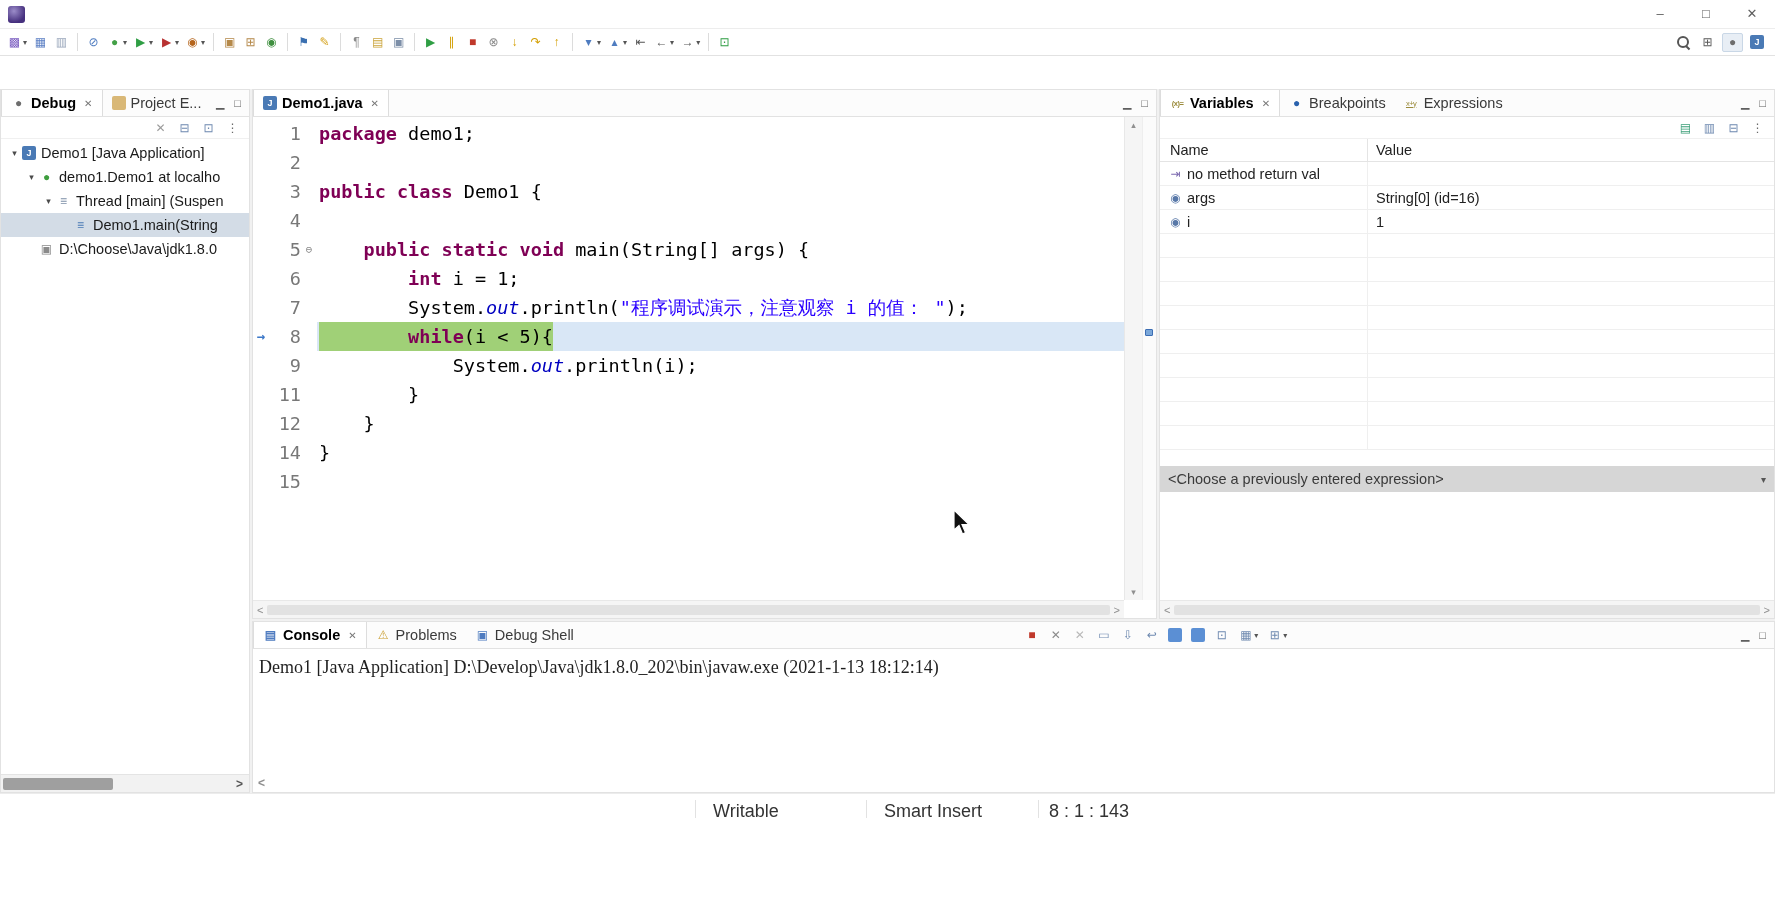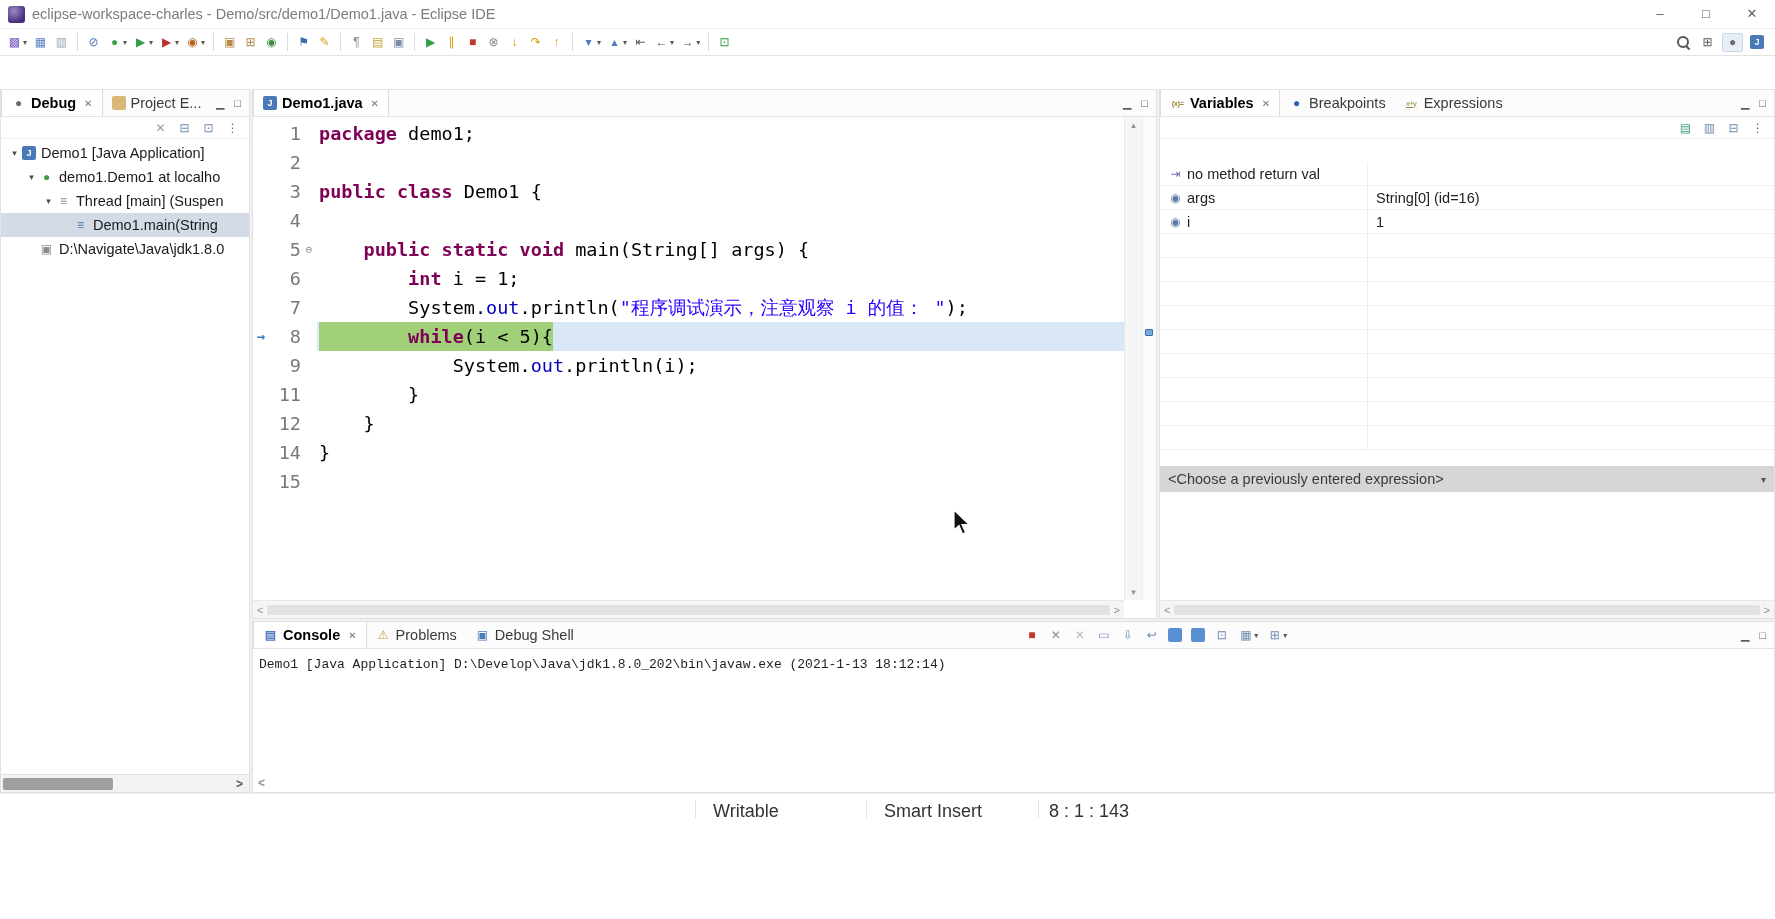--- a/index.html
+++ b/index.html
@@ -65,21 +65,21 @@
   .gutter{display:flex;flex:none;width:64px}
   .ann{width:16px;text-align:center;color:#3c78c8;font-size:14px;font-weight:bold}
   .lnum{width:32px;text-align:right;color:#787878}
   .fold{width:16px;text-align:center;color:#8a8a8a;font-size:11px}
   .ctext{flex:1;white-space:pre;padding-left:2px}
   .code-line.current .ctext{background:#d9e7f6}
   .codewrap{display:inline-block;height:100%}
   .code-line.current .codewrap{background:#a0d077}
   .tk-k{color:#7f0055;font-weight:bold}
   .tk-s{color:#2a00ff}
-  .tk-f{color:#0000c0;}
+  .tk-f{color:#0000c0;font-style:italic}
   .tk-p{color:#000}
   .vscroll{position:absolute;right:14px;top:27px;bottom:18px;width:18px;background:#f5f5f5;border-left:1px solid #e8e8e8;display:flex;flex-direction:column;justify-content:space-between;align-items:center;color:#8f8f8f;font-size:9px;padding:3px 0}
   .overview-ruler{position:absolute;right:0;top:27px;bottom:18px;width:14px;background:#fbfbfb;border-left:1px solid #eee}
   .ov-marker{position:absolute;right:3px;top:212px;width:8px;height:7px;background:#7aa7d9;border:1px solid #3c6eb4;border-radius:1px}
   .hscroll{position:absolute;left:0;bottom:0;height:18px;background:#f5f5f5;border-top:1px solid #e8e8e8;display:flex;align-items:center;color:#8f8f8f;font-size:11px;padding:0 4px;gap:4px}
   .editor-hscroll{right:32px}
   .h-thumb{flex:1;height:10px;background:#e2e2e2;border-radius:2px}
 
   
   .vars-header{position:absolute;left:0;top:49px;right:0;height:23px;display:flex;border-bottom:1px solid #e4e4e4;font-size:14.5px;color:#222;background:#fff}
@@ -89,39 +89,38 @@
   .var-row{height:24px;display:flex;border-bottom:1px solid #efefef;align-items:stretch}
   .var-name-cell{width:208px;border-right:1px solid #efefef;display:flex;align-items:center;padding-left:8px;gap:4px;overflow:hidden;white-space:nowrap}
   .var-value-cell{flex:1;display:flex;align-items:center;padding-left:8px;white-space:nowrap;overflow:hidden}
   .expr-bar{position:absolute;left:0;top:376px;right:0;height:26px;background:#d6d6d6;display:flex;align-items:center;padding:0 8px;color:#3a3a3a;font-size:14.5px}
   .expr-dd{margin-left:auto;color:#555;font-size:10px}
   .vars-detail{position:absolute;left:0;top:402px;right:0;bottom:18px;background:#fff}
   .vars-hscroll{right:0}
 
   
   .console-icons{display:flex;align-items:center;gap:3px;margin-left:auto;padding-right:4px}
-  .console-header{font-family:Liberation Mono, monospace;font-size:13px;color:#1f1f1f;padding:8px 0 0 6px;white-space:nowrap}
+  .console-header{font-family:Liberation Serif, serif;font-size:18px;color:#1f1f1f;padding:8px 0 0 6px;white-space:nowrap}
   .console-output{font-family:"DejaVu Sans Mono","Liberation Mono",monospace;font-size:17px;color:#000;padding:9px 0 0 6px;white-space:pre}
   .console-hscroll{position:absolute;left:0;bottom:0;height:18px;display:flex;align-items:center;padding-left:5px;color:#8f8f8f;font-size:12px;font-weight:bold}
 
   
   .statusbar{position:absolute;left:0;top:793px;width:1775px;height:126px;background:#fff;border-top:1px solid #ececec}
   .sb-item{position:absolute;top:7px;font-size:18px;color:#333;white-space:nowrap}
   .sb-sep{position:absolute;top:6px;width:1px;height:18px;background:#e2e2e2}
 
   .cursor{position:absolute;left:953px;top:510px;pointer-events:none}
 </style>
 </head>
 <body>
 
 <div class="app">
 
   <div class="titlebar">
     <span class="app-logo"></span>
-    <span class="title-text">eclipse-workspace-charles - Demo/src/demo1/Demo1.java - Eclipse IDE</span>
     <div class="win-controls">
       <span class="win-btn">–</span>
       <span class="win-btn">□</span>
       <span class="win-btn">✕</span>
     </div>
   </div>
 
 
   <div class="toolbar">
     <div class="tb-left">
@@ -296,21 +295,21 @@
             <span class="tree-label">Thread [main] (Suspen</span>
           </div>
           <div class="tree-row selected" style="padding-left: 57px;">
             <span class="tree-arrow"></span>
             <span class="icon" style="color: rgb(74, 122, 181);">≡</span>
             <span class="tree-label">Demo1.main(String</span>
           </div>
           <div class="tree-row" style="padding-left: 23px;">
             <span class="tree-arrow"></span>
             <span class="icon" style="color: rgb(138, 138, 138);">▣</span>
-            <span class="tree-label">D:\Navigate\Java\jdk1.8.0</span>
+            <span class="tree-label">D:\Choose\Java\jdk1.8.0</span>
           </div>
         </div>
       <div class="dv-hscroll">
         <div class="dv-thumb"></div>
         <span class="dv-right">&gt;</span>
       </div>
     </div>
 
     <div class="view editor-view">
       <div class="tabrow">
@@ -477,20 +476,24 @@
           <span class="tb-btn">
             <span class="icon" style="color: rgb(111, 138, 176);">▥</span>
           </span>
           <span class="tb-btn">
             <span class="icon" style="color: rgb(111, 138, 176);">⊟</span>
           </span>
           <span class="tb-btn">
             <span class="icon" style="color: rgb(106, 106, 106);">⋮</span>
           </span>
         </div>
+      <div class="vars-header">
+        <span class="vh-name">Name</span>
+        <span class="vh-value">Value</span>
+      </div>
       <div class="vars-rows">
           <div class="var-row">
             <span class="var-name-cell">
               <span class="icon" style="color: rgb(125, 107, 176);">⇥</span>
               <span class="var-name">no method return val</span>
             </span>
             <span class="var-value-cell"></span>
           </div>
           <div class="var-row">
             <span class="var-name-cell">

